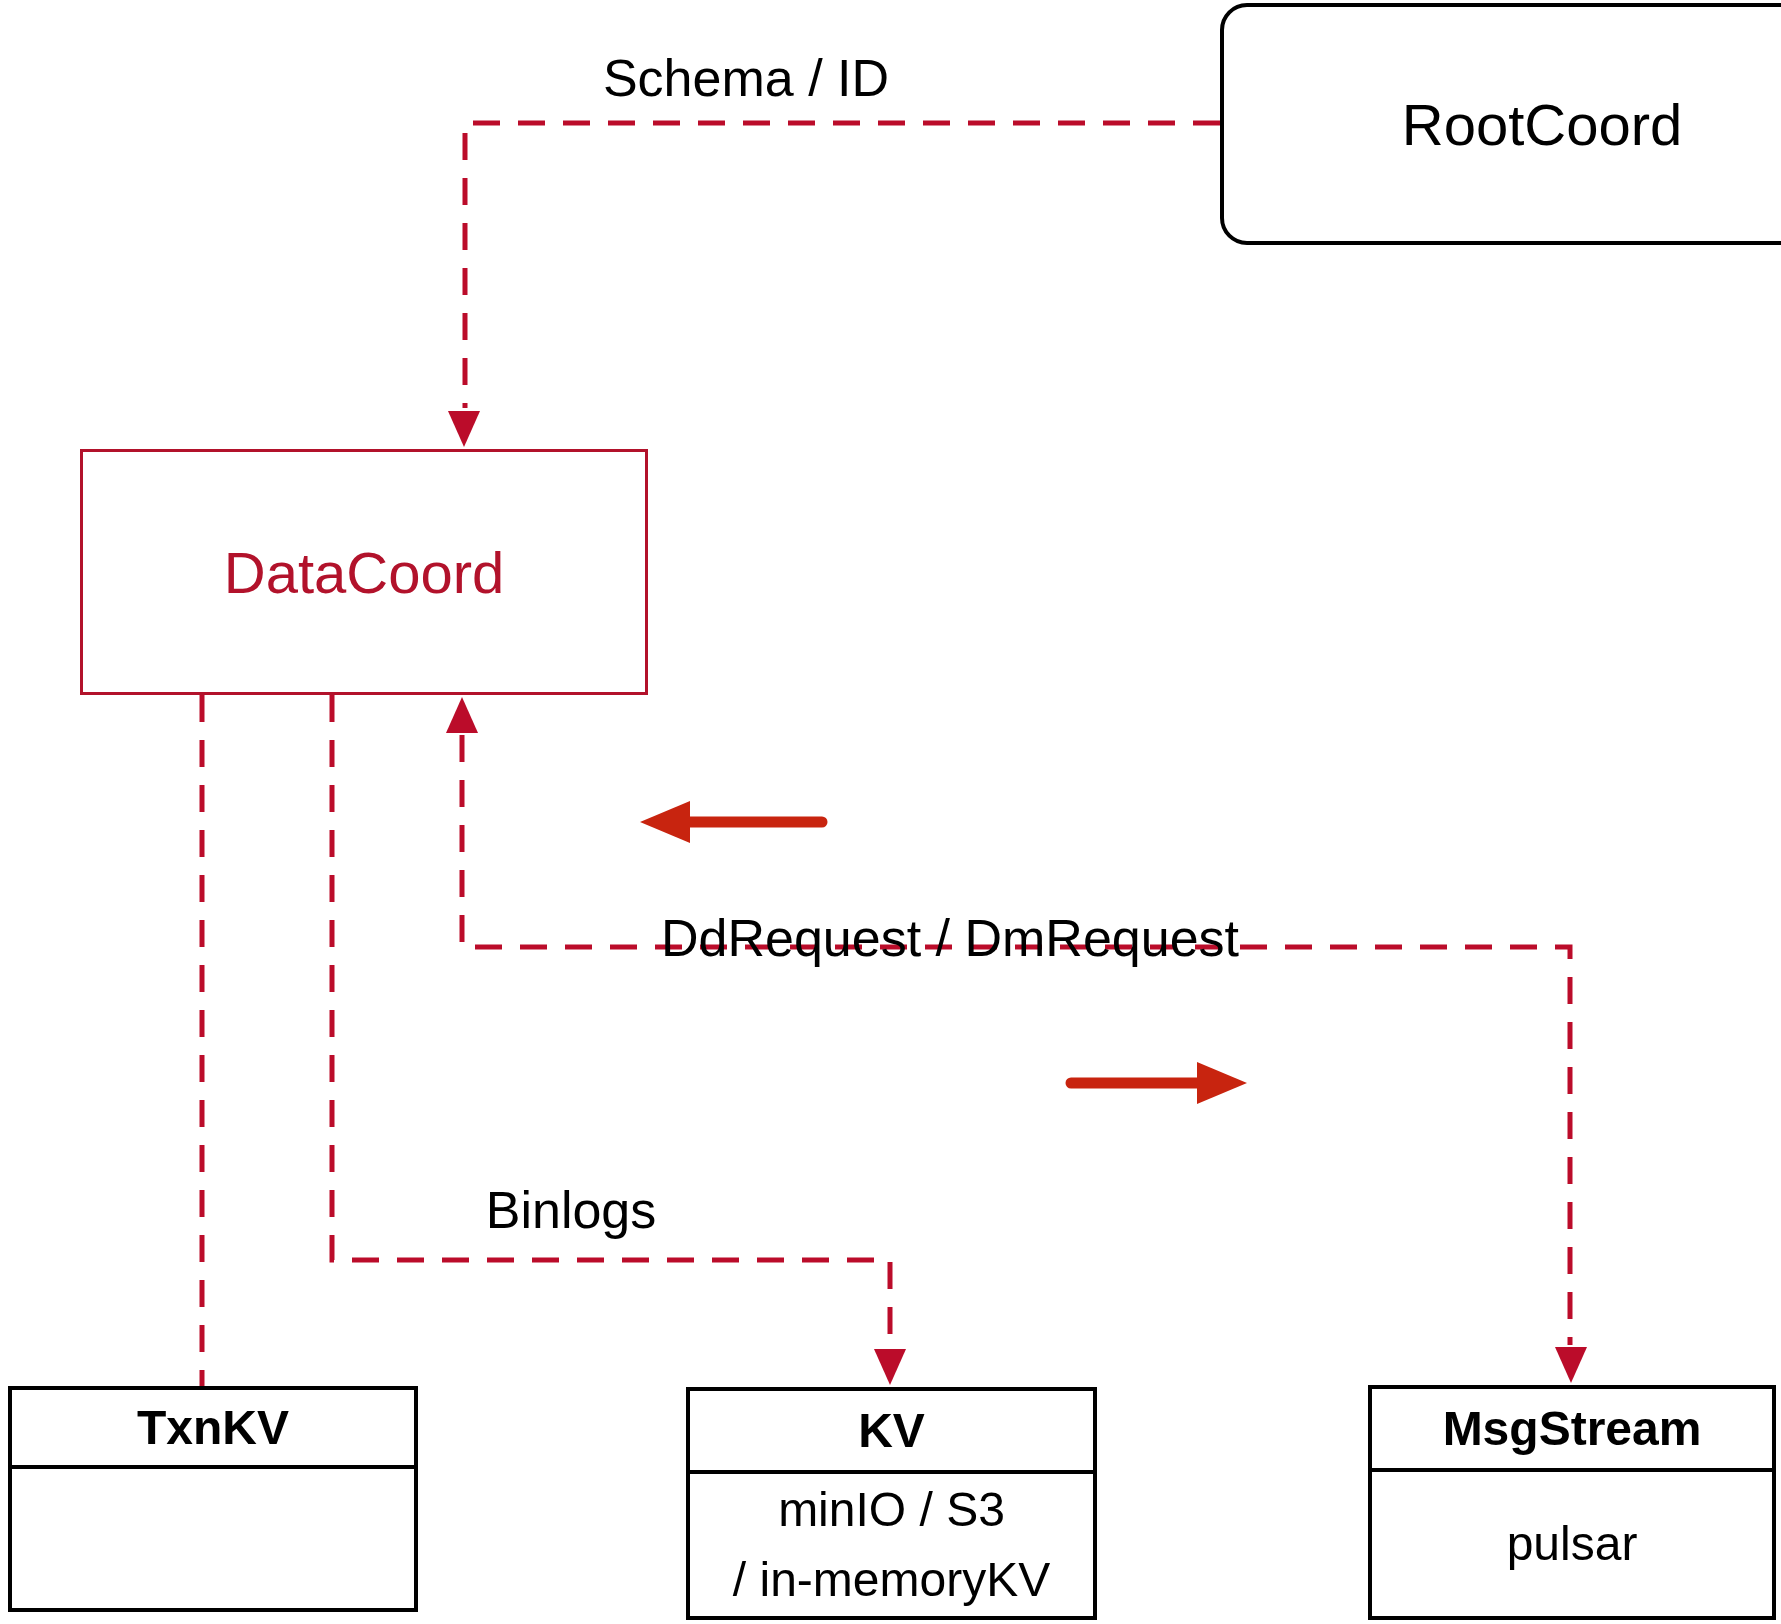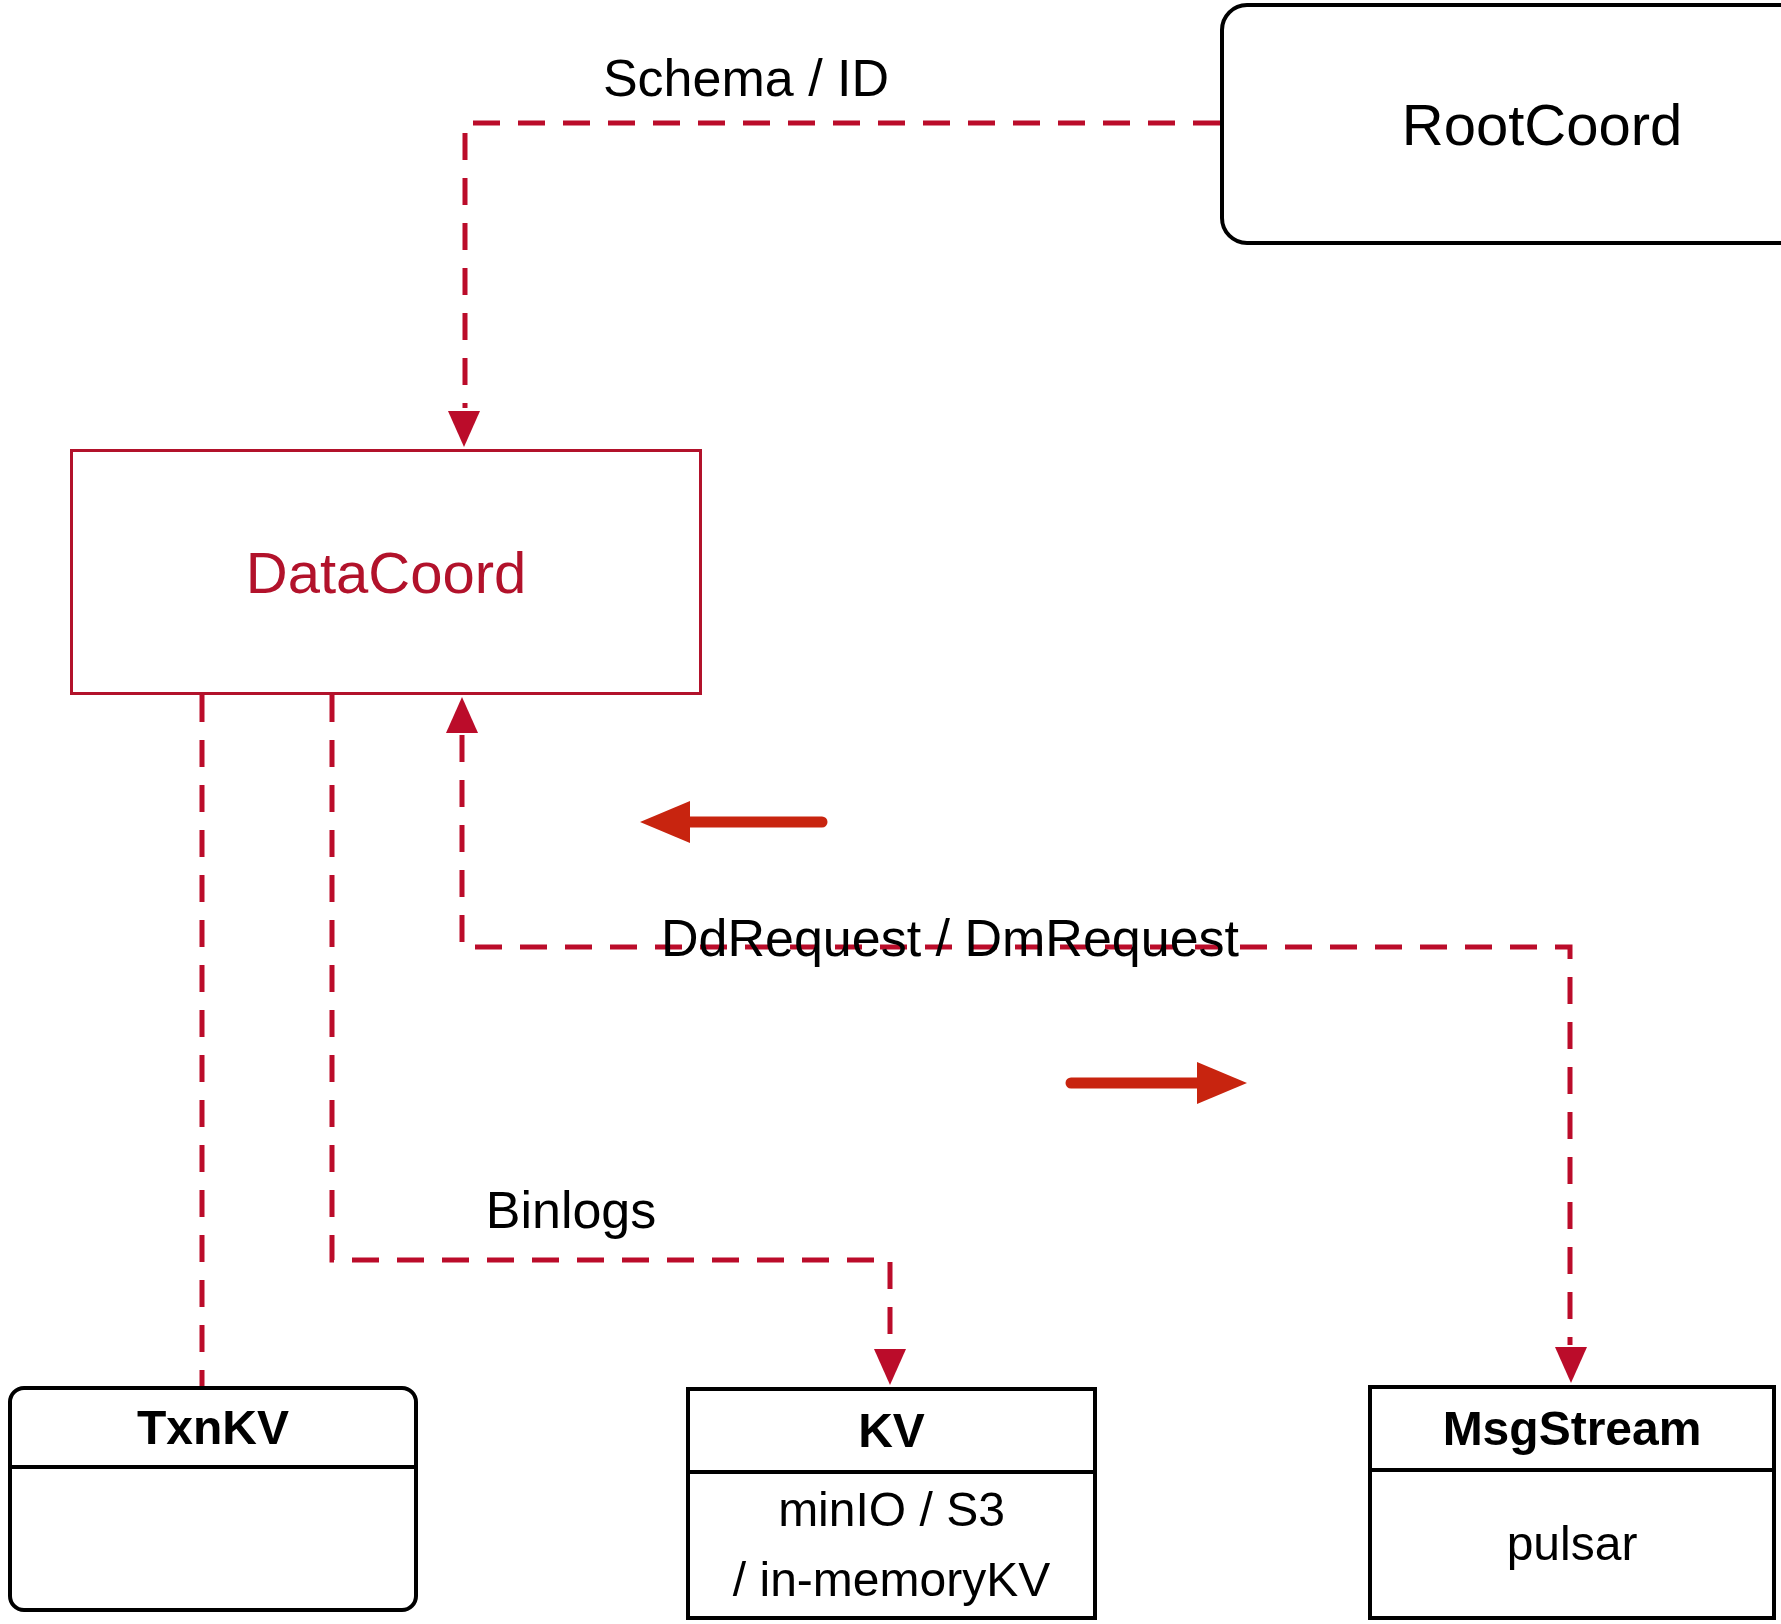--- a/index.html
+++ b/index.html
@@ -80,25 +80,25 @@
     <g>
       <line x1="1071" y1="1083" x2="1199" y2="1083" stroke="var(--arrow-red)" stroke-width="11" stroke-linecap="round"></line>
       <polygon points="1247,1083 1197,1062 1197,1104" fill="var(--arrow-red)"></polygon>
     </g>
   </svg>
 
   <div class="node black-box" style="left:1220px;top:3px;width:644px;height:242px;border-radius:27px;">
     <span class="node-title">RootCoord</span>
   </div>
 
-  <div class="node red-box" style="left:70px;top:449px;width:632px;height:246px;">
+  <div class="node red-box" style="left:80px;top:449px;width:568px;height:246px;">
     <span class="node-title red-title">DataCoord</span>
   </div>
 
-  <div class="record" style="left:8px;top:1386px;width:410px;height:226px;border-radius:16px;">
+  <div class="record" style="left:8px;top:1386px;width:410px;height:226px;">
     <div class="record-header" style="height:79px;">TxnKV</div>
   </div>
 
   <div class="record" style="left:686px;top:1387px;width:411px;height:233px;">
     <div class="record-header" style="height:83px;">KV</div>
     <div class="record-body">
       <span>minIO / S3</span>
       <span>/ in-memoryKV</span>
     </div>
   </div>

